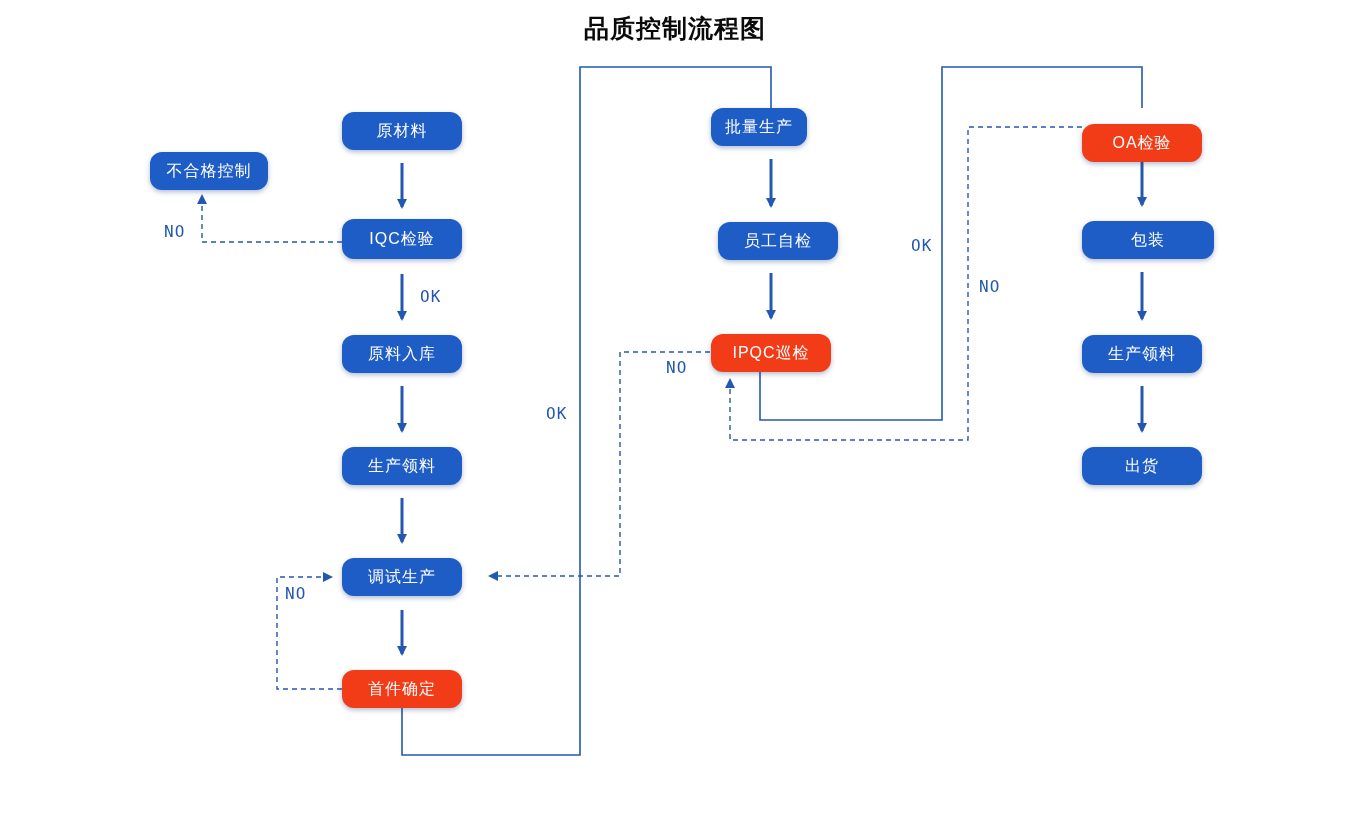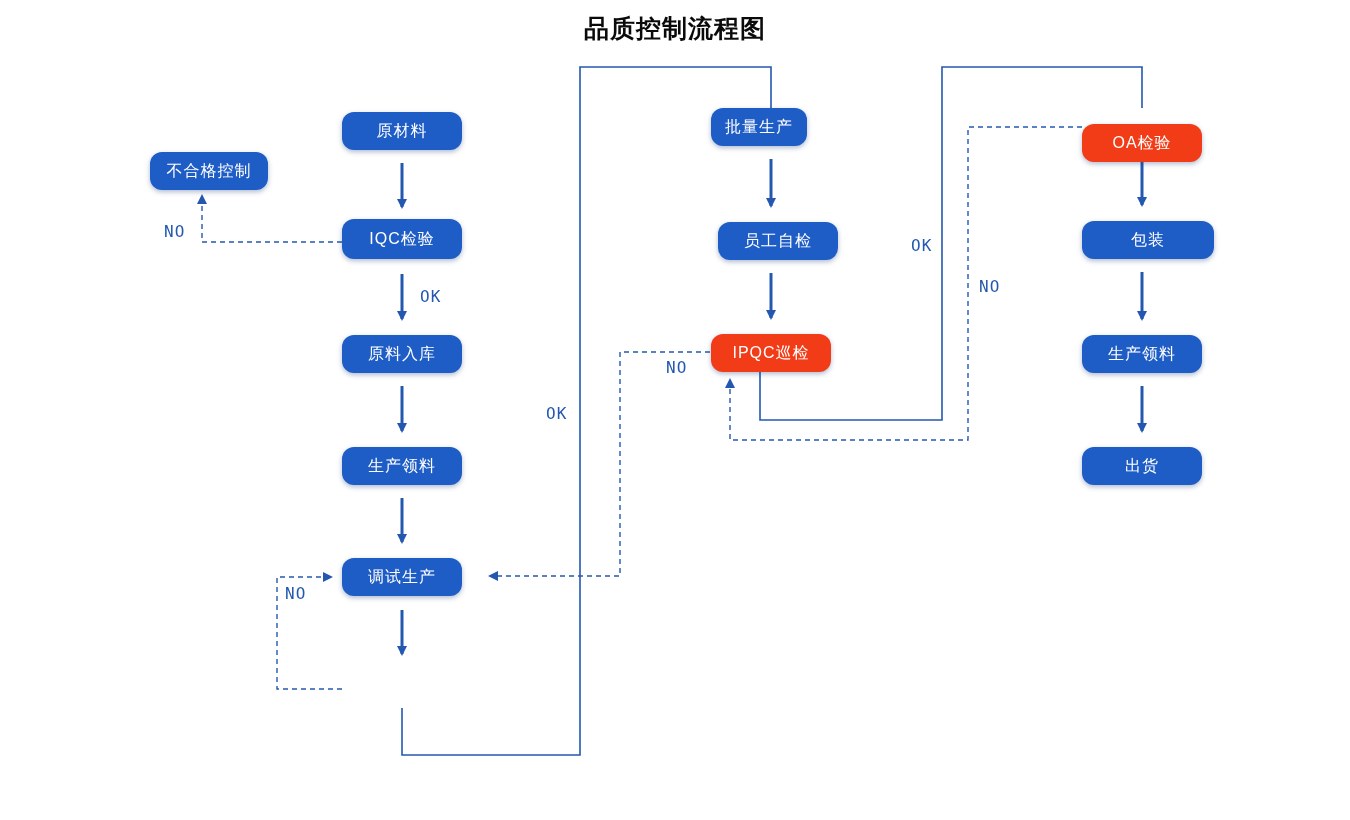--- a/index.html
+++ b/index.html
@@ -78,20 +78,21 @@
     <polyline class="dashedwire" points="710,352 620,352 620,576 490,576" marker-end="url(#ah)"></polyline>
     <polyline class="dashedwire" points="1082,127 968,127 968,440 730,440 730,380" marker-end="url(#ah)"></polyline>
   </svg>
 
   <div class="node blue" style="left:150px;top:152px;width:118px;height:38px">不合格控制</div>
   <div class="node blue" style="left:342px;top:112px;width:120px;height:38px">原材料</div>
   <div class="node blue" style="left:342px;top:219px;width:120px;height:40px">IQC检验</div>
   <div class="node blue" style="left:342px;top:335px;width:120px;height:38px">原料入库</div>
   <div class="node blue" style="left:342px;top:447px;width:120px;height:38px">生产领料</div>
   <div class="node blue" style="left:342px;top:558px;width:120px;height:38px">调试生产</div>
+  <div class="node red" style="left:342px;top:670px;width:120px;height:38px">首件确定</div>
 
   <div class="node blue" style="left:711px;top:108px;width:96px;height:38px">批量生产</div>
   <div class="node blue" style="left:718px;top:222px;width:120px;height:38px">员工自检</div>
   <div class="node red" style="left:711px;top:334px;width:120px;height:38px">IPQC巡检</div>
 
   <div class="node red" style="left:1082px;top:124px;width:120px;height:38px">OA检验</div>
   <div class="node blue" style="left:1082px;top:221px;width:132px;height:38px">包装</div>
   <div class="node blue" style="left:1082px;top:335px;width:120px;height:38px">生产领料</div>
   <div class="node blue" style="left:1082px;top:447px;width:120px;height:38px">出货</div>
 

